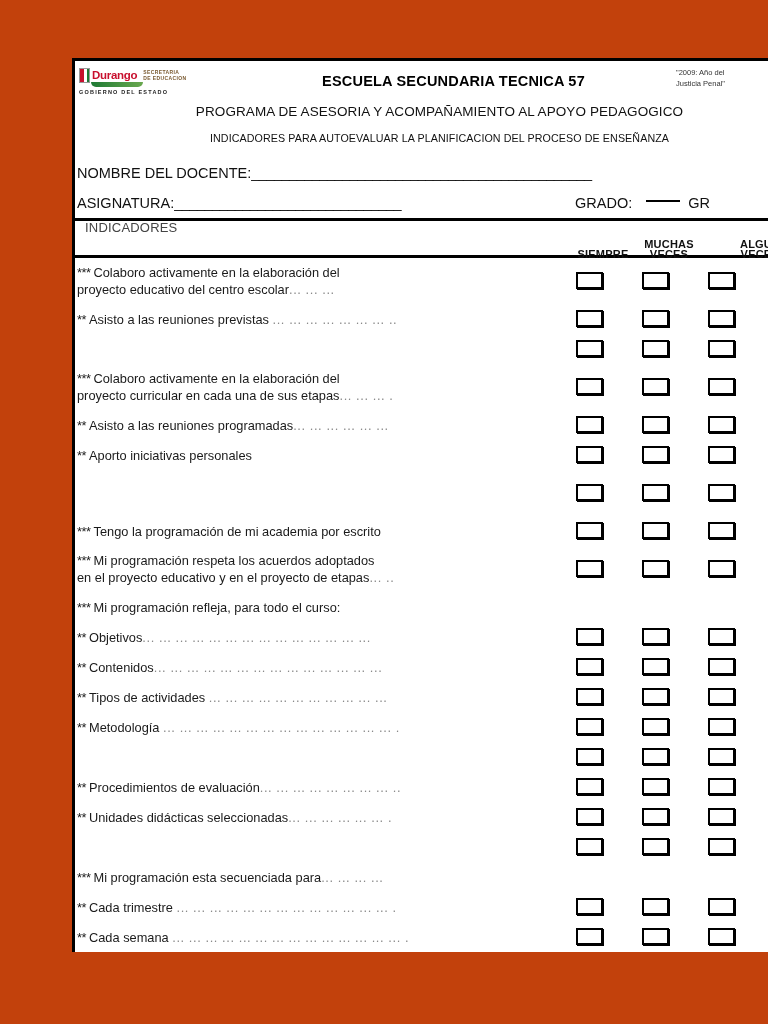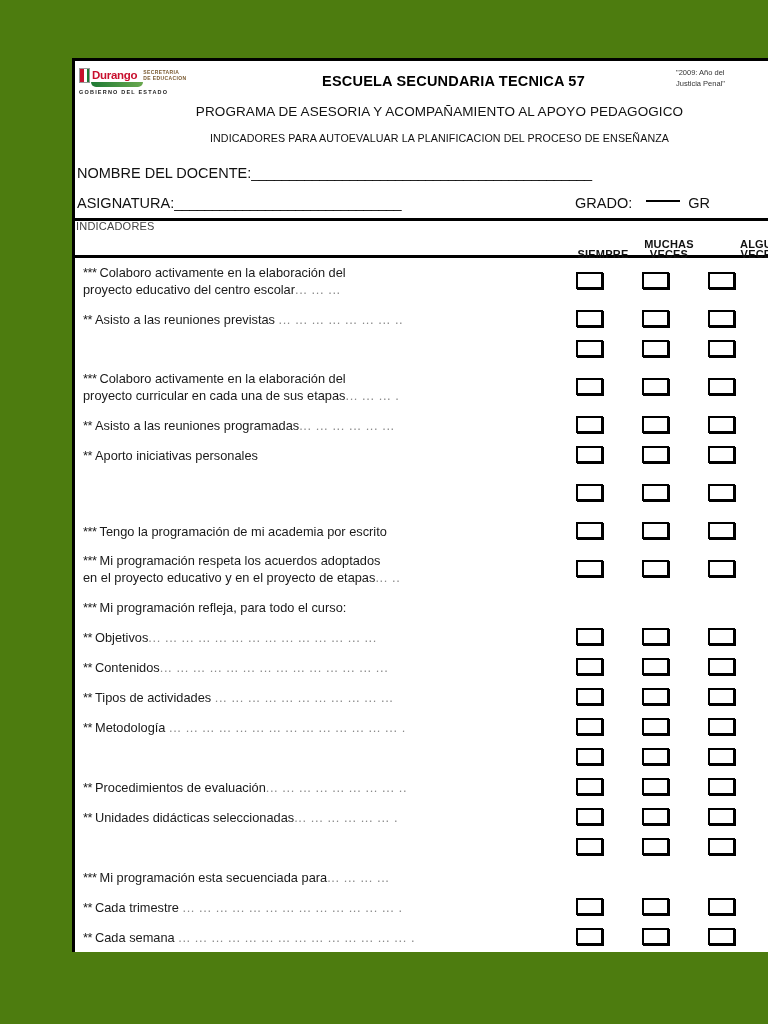--- a/index.html
+++ b/index.html
@@ -7,21 +7,21 @@
     margin: 0; padding: 0;
     width: 768px; height: 1024px;
     background: #ffffff;
     font-family: "Liberation Sans", sans-serif;
     overflow: hidden;
   }
 
   #page {
     position: relative;
     width: 768px; height: 1024px;
-    background: #4d7c0f;
+    background: #c2410c;
   }
 
   
   #sheet {
     position: absolute;
     left: 72px; top: 58px;
     width: 760px;               
     border-left: 3px solid #000;
     border-top: 3px solid #000;
     background: #fff;
@@ -112,22 +112,22 @@
   }
 
   
   .thead {
     position: relative;
     border-top: 3px solid #000;
     border-bottom: 3px solid #000;
     height: 40px;
   }
   .thead-ind {
-    position: absolute; left: 1px; top: -1px;
-    font-size: 11px; color: #444; letter-spacing: .2px;
+    position: absolute; left: 10px; top: -1px;
+    font-size: 13px; color: #444; letter-spacing: .2px;
   }
   .thead-cols {
     position: absolute; left: 0; top: 0; height: 40px; width: 100%;
   }
   .col-head {
     position: absolute; bottom: 2px;
     width: 66px; text-align: center;
     font-size: 11px; font-weight: bold; color: #111;
     line-height: 10px; letter-spacing: .2px;
   }
@@ -136,21 +136,21 @@
   .rows { position: relative; }
   .row {
     position: relative;
     min-height: 30px;
     display: flex; align-items: center;
   }
   .row.tall { min-height: 46px; align-items: center; }
   .row-text {
     font-size: 12.8px; color: #1a1a1a;
     line-height: 17px;
-    padding-left: 8px;
+    padding-left: 2px;
     width: 508px;
     white-space: pre-line;
   }
   .row-text .ast { letter-spacing: -.5px; }
   .dots { color: #8a8a8a; letter-spacing: .6px; }
 
   .boxes {
     position: absolute; left: 0; top: 0; height: 100%; width: 100%;
     pointer-events: none;
   }

